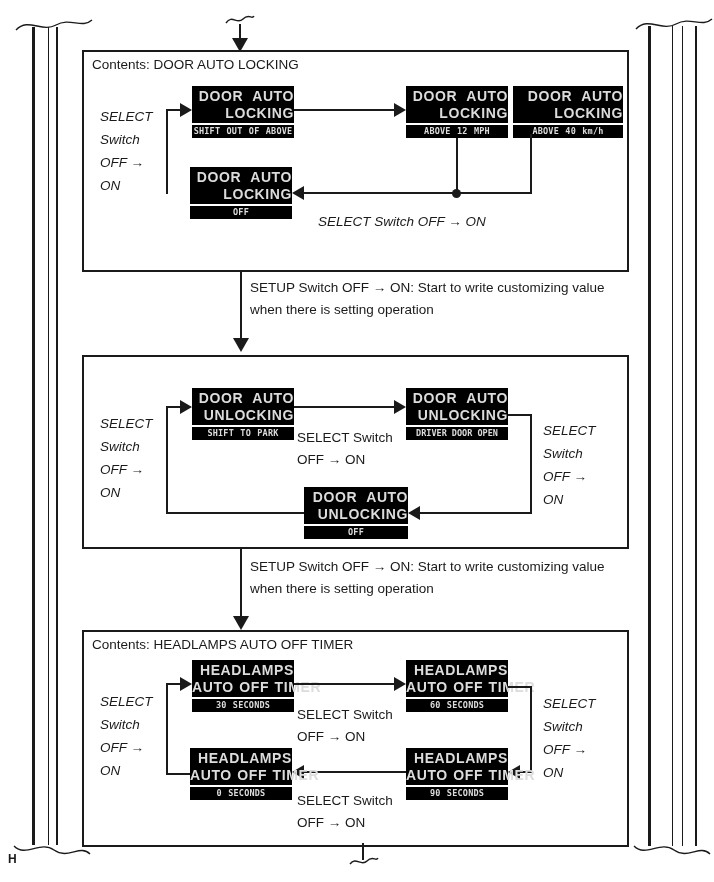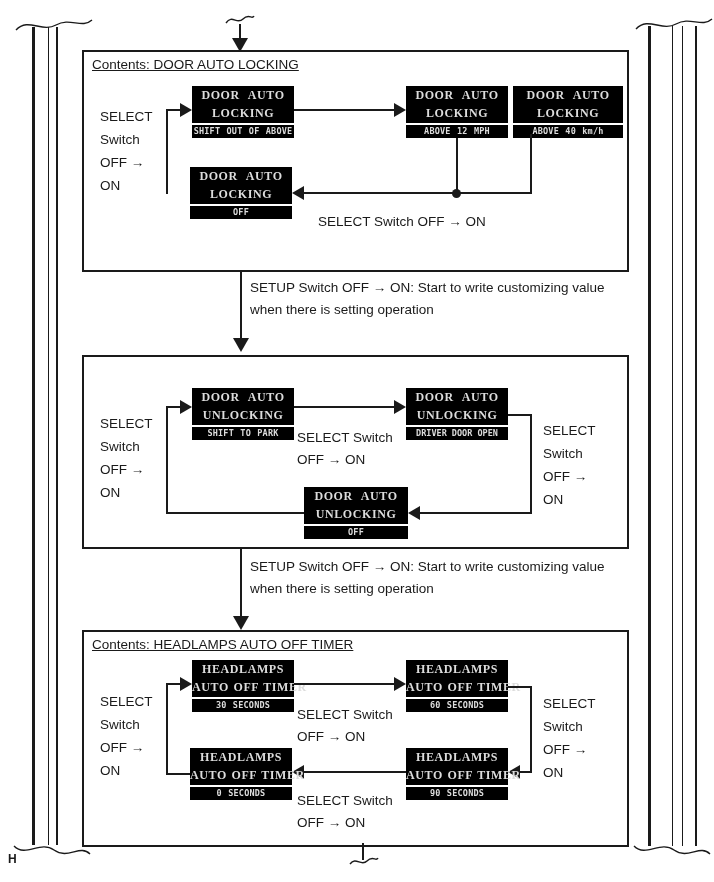--- a/index.html
+++ b/index.html
@@ -12,31 +12,31 @@
   
   .ar-r{position:absolute;width:0;height:0;border-left:12px solid #1a1a1a;
         border-top:7px solid transparent;border-bottom:7px solid transparent;}
   .ar-l{position:absolute;width:0;height:0;border-right:12px solid #1a1a1a;
         border-top:7px solid transparent;border-bottom:7px solid transparent;}
   .ar-d{position:absolute;width:0;height:0;border-top:14px solid #1a1a1a;
         border-left:8px solid transparent;border-right:8px solid transparent;}
   .dot{position:absolute;width:9px;height:9px;border-radius:50%;background:#1a1a1a;}
   
   .secbox{position:absolute;border:2px solid #1a1a1a;background:#fff;}
-  .sectitle{position:absolute;font-size:13.5px;white-space:nowrap;text-decoration:underline;}
+  .sectitle{position:absolute;font-size:13.5px;white-space:nowrap;}
   
   .disp{position:absolute;}
   .dmain{background:#000;height:37px;display:flex;flex-direction:column;justify-content:space-evenly;}
-  .drow{color:#dcdcdc;font-family:Liberation Serif, serif;font-weight:bold;
-        font-size:12px;text-align:center;letter-spacing:0.6px;word-spacing:5px;white-space:nowrap;}
+  .drow{color:#dcdcdc;font-family:Liberation Sans, sans-serif;font-weight:bold;
+        font-size:14px;text-align:right;letter-spacing:0.6px;word-spacing:5px;white-space:nowrap;}
   .dbar{margin-top:2px;background:#000;height:13px;line-height:13px;color:#dcdcdc;
         font-family:"DejaVu Sans Mono",monospace;font-weight:bold;font-size:8.5px;
         text-align:center;letter-spacing:0.2px;word-spacing:1px;white-space:nowrap;}
   
-  .lbl{position:absolute;font-size:13.5px;line-height:23px;white-space:nowrap;}
+  .lbl{position:absolute;font-size:13.5px;line-height:23px;white-space:nowrap;font-style:italic;}
   .lbl2{position:absolute;font-size:13.5px;line-height:22px;white-space:nowrap;}
   .note{position:absolute;font-size:13px;line-height:18.5px;white-space:nowrap;}
   .corner{position:absolute;font-size:12px;font-weight:bold;}
   
   .edge{position:absolute;background:#1a1a1a;display:block;}
 </style>
 </head>
 <body>
 
 <div id="page">

